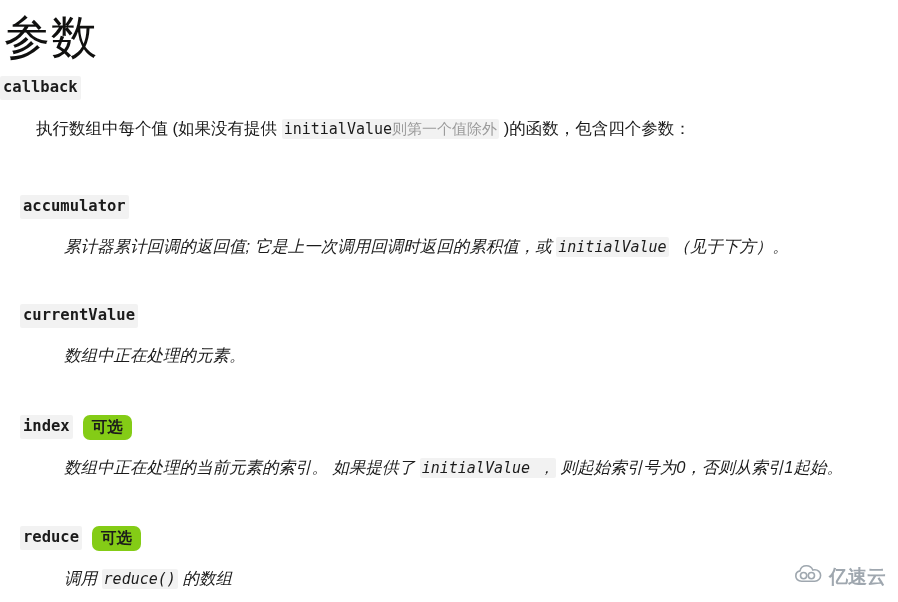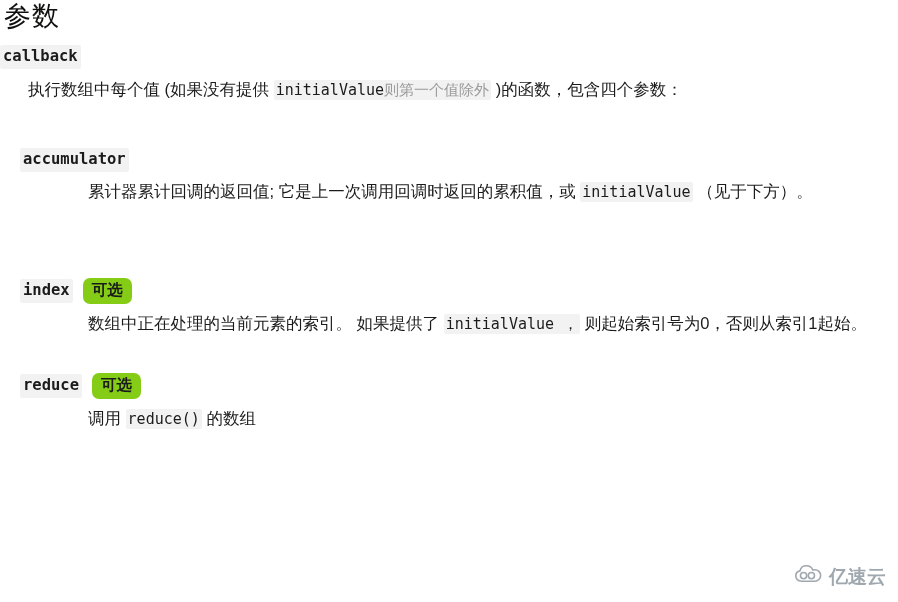--- a/index.html
+++ b/index.html
@@ -20,26 +20,26 @@
   .page {
     position: relative;
     width: 898px;
     height: 602px;
     box-sizing: border-box;
   }
 
   
   .page-title {
     font-family: "Liberation Serif", "DejaVu Serif", serif;
-    font-size: 27px;
+    font-size: 46px;
     font-weight: 400;
     line-height: 1;
     color: #10100f;
     margin: 0;
-    padding: 3px 0 0 4px;
+    padding: 15px 0 0 4px;
     letter-spacing: 1px;
   }
 
   
   .dl {
     margin: 0;
     padding: 0;
   }
 
   .dt {
@@ -91,26 +91,26 @@
     font-family: "Liberation Sans", "DejaVu Sans", sans-serif;
     font-size: 15.5px;
     font-weight: 700;
     color: #1b1b1b;
     line-height: 1.3;
     margin-left: 4px;
   }
 
   
   .lvl1-term { margin: 0; padding: 0 0 0 0; }
-  .lvl1-desc { margin: 0; padding: 6px 0 0 28px; }
+  .lvl1-desc { margin: 8px; padding: 6px 0 0 28px; }
 
   
   .lvl2 { margin: 0; }
   .lvl2-term { margin: 0; padding: 0 0 0 20px; }
-  .lvl2-desc { margin: 0; padding: 5px 0 0 88px; }
+  .lvl2-desc { margin: 8px; padding: 5px 0 0 56px; font-style: italic; }
 
   .gap-a { height: 44px; }
   .gap-b { height: 36px; }
   .gap-c { height: 37px; }
   .gap-d { height: 36px; }
   .gap-top { height: 15px; }
 
   
   .watermark {
     position: absolute;
@@ -150,20 +150,26 @@
 
     <div class="lvl2">
       <div class="dt lvl2-term">
         <span class="code-term">accumulator</span>
       </div>
       <div class="dd lvl2-desc"><span>累计器累计回调的返回值; 它是上一次调用回调时返回的累积值，或 </span><code>initialValue</code><span> （见于下方）。</span></div>
     </div>
 
     <div class="gap-b"></div>
 
+    <div class="lvl2">
+      <div class="dt lvl2-term">
+        <span class="code-term">currentValue</span>
+      </div>
+      <div class="dd lvl2-desc"><span>数组中正在处理的元素。</span></div>
+    </div>
 
     <div class="gap-c"></div>
 
     <div class="lvl2">
       <div class="dt lvl2-term">
         <span class="code-term">index</span>
         <span class="badge">可选</span>
       </div>
       <div class="dd lvl2-desc"><span>数组中正在处理的当前元素的索引。 如果提供了 </span><code>initialValue ，</code><span> 则起始索引号为0，否则从索引1起始。</span></div>
     </div>

